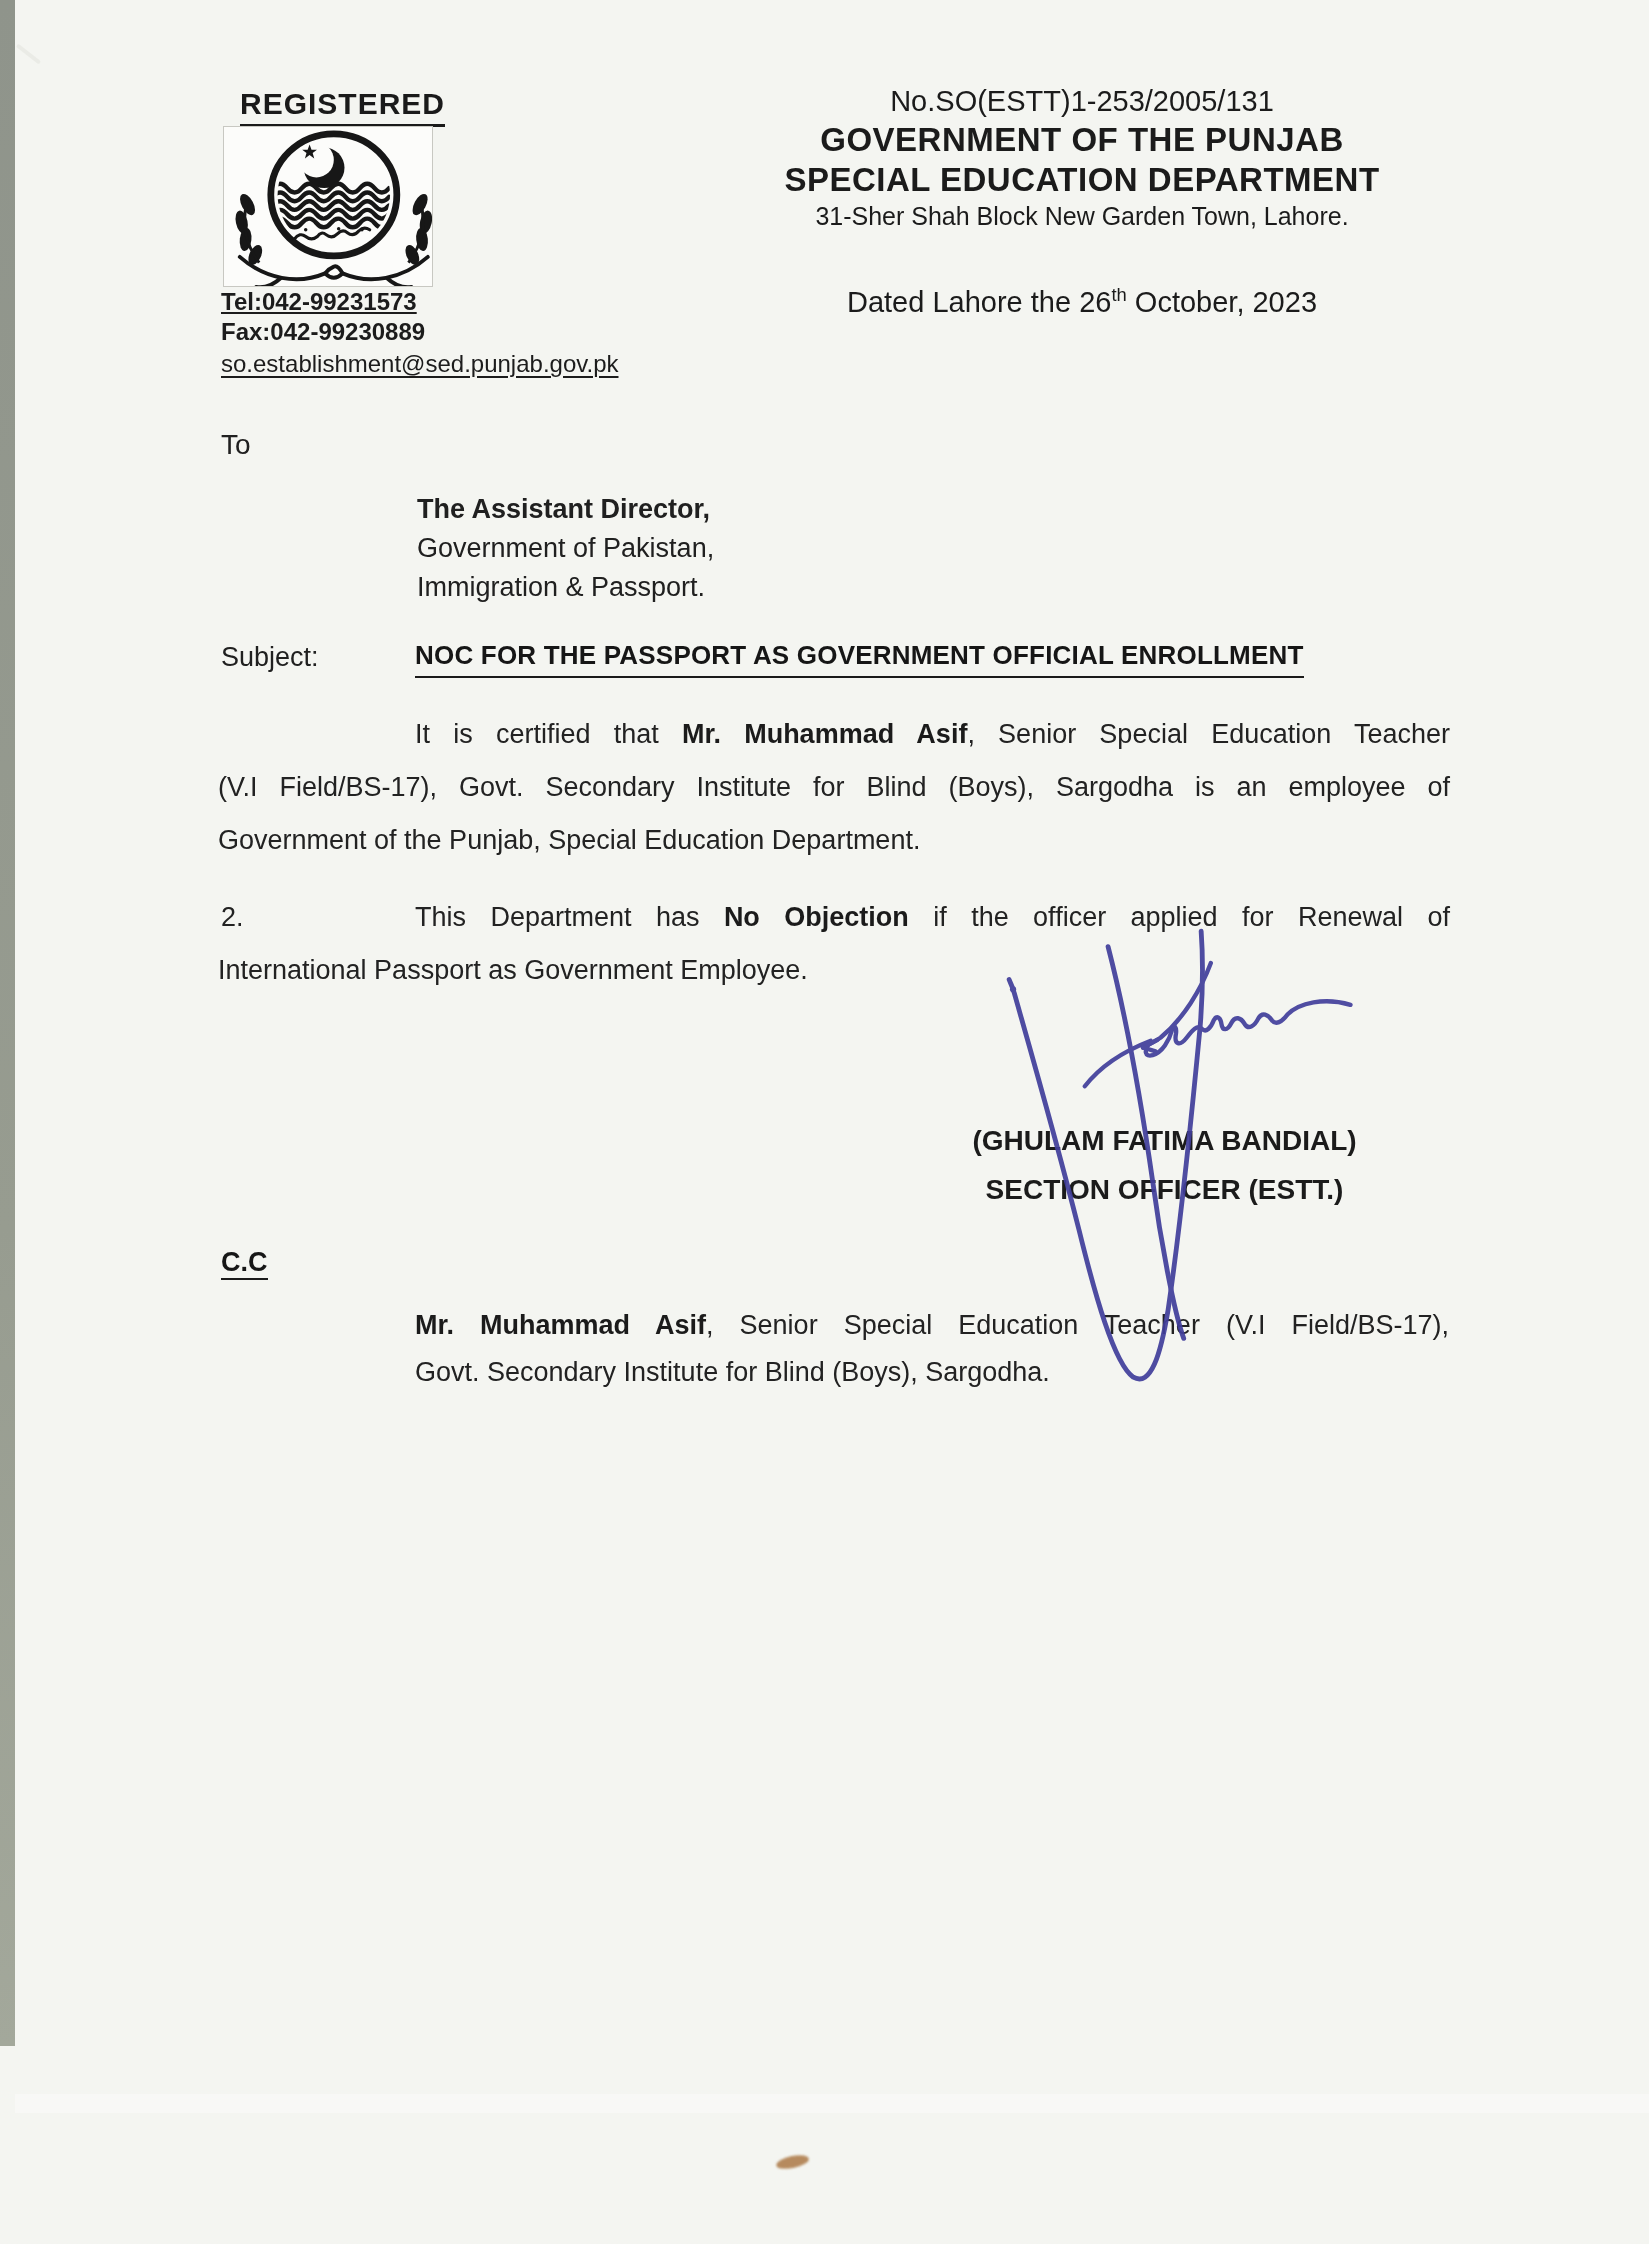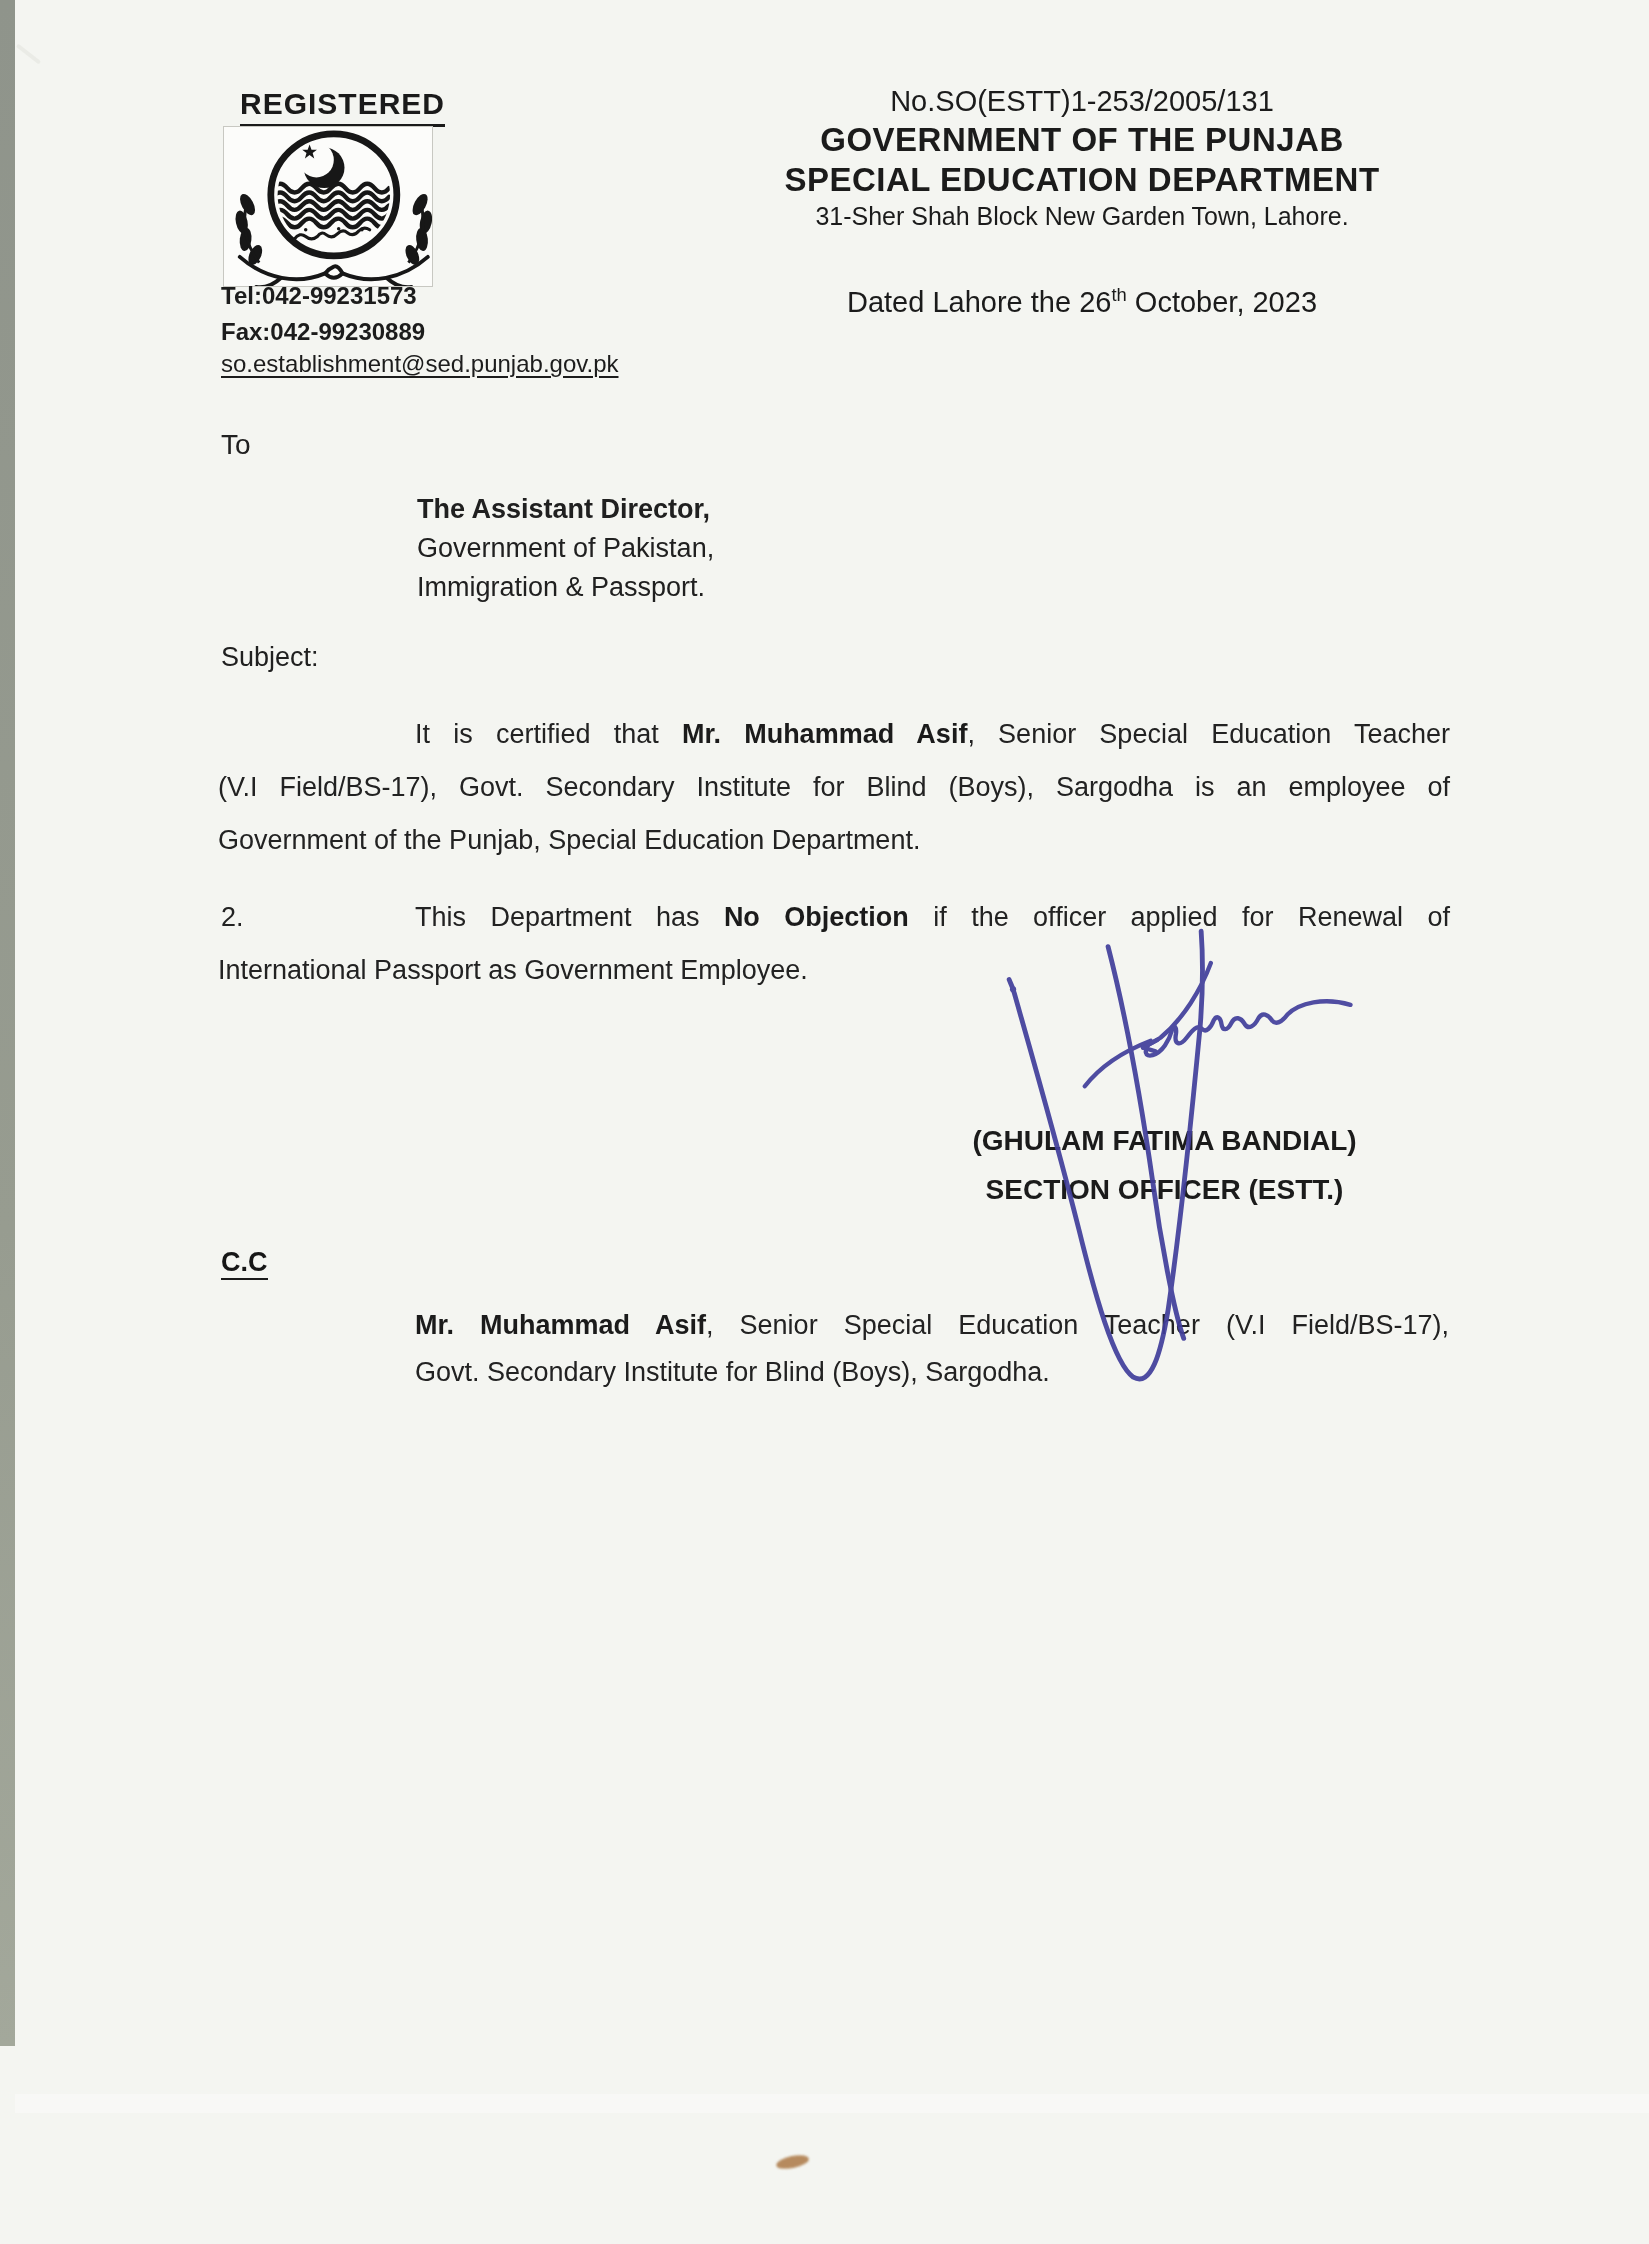--- a/index.html
+++ b/index.html
@@ -114,21 +114,21 @@
       <g fill="none" stroke="#171717" stroke-width="4" stroke-linecap="round">
         <path d="M16,134 C 42,157 76,163 104,151"></path>
         <path d="M210,134 C 184,157 150,163 122,151"></path>
         <path d="M104,151 q 9,9 18,0 q -5,-9 -9,-7 q -5,2 -9,7"></path>
         <path d="M58,156 q -12,11 -25,9"></path>
         <path d="M168,156 q 12,11 25,9"></path>
       </g>
     </svg>
   </div>
 
-  <div class="abs contact" style="top:282px;">Tel:042-99231573</div>
+  <div class="abs contact" style="top:288px;text-decoration:underline;">Tel:042-99231573</div>
   <div class="abs contact" style="top:318px;">Fax:042-99230889</div>
   <div class="abs contact email" style="top:350px;">so.establishment@sed.punjab.gov.pk</div>
 
   <div class="abs right-col">
     <div class="ref-no">No.SO(ESTT)1-253/2005/131</div>
     <div class="org">GOVERNMENT OF THE PUNJAB</div>
     <div class="org">SPECIAL EDUCATION DEPARTMENT</div>
     <div class="addr">31-Sher Shah Block New Garden Town, Lahore.</div>
   </div>
   <div class="abs dateline">
@@ -136,20 +136,21 @@
   </div>
 
   <div class="abs to-label">To</div>
   <div class="abs recipient">
     <div class="r1">The Assistant Director,</div>
     <div>Government of Pakistan,</div>
     <div>Immigration &amp; Passport.</div>
   </div>
 
   <div class="abs subject-label">Subject:</div>
+  <div class="abs subject-text">NOC FOR THE PASSPORT AS GOVERNMENT OFFICIAL ENROLLMENT</div>
 
   <div class="abs para p1">
     <div class="jline indent">
       <span>It is certified that </span><span class="bold">Mr. Muhammad Asif</span><span>, Senior Special Education Teacher</span>
     </div>
     <div class="jline">(V.I Field/BS-17), Govt. Secondary Institute for Blind (Boys), Sargodha is an employee of</div>
     <div class="lline">Government of the Punjab, Special Education Department.</div>
   </div>
 
   <div class="abs para p2">

